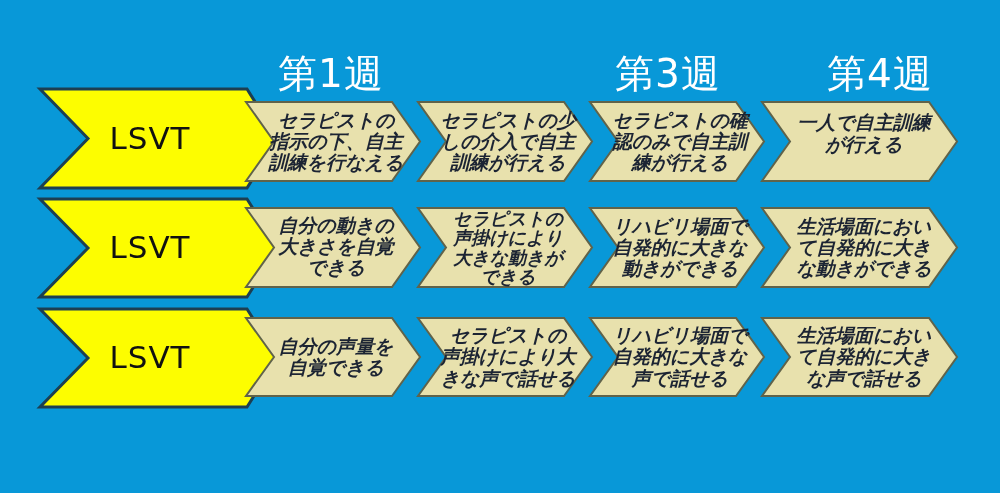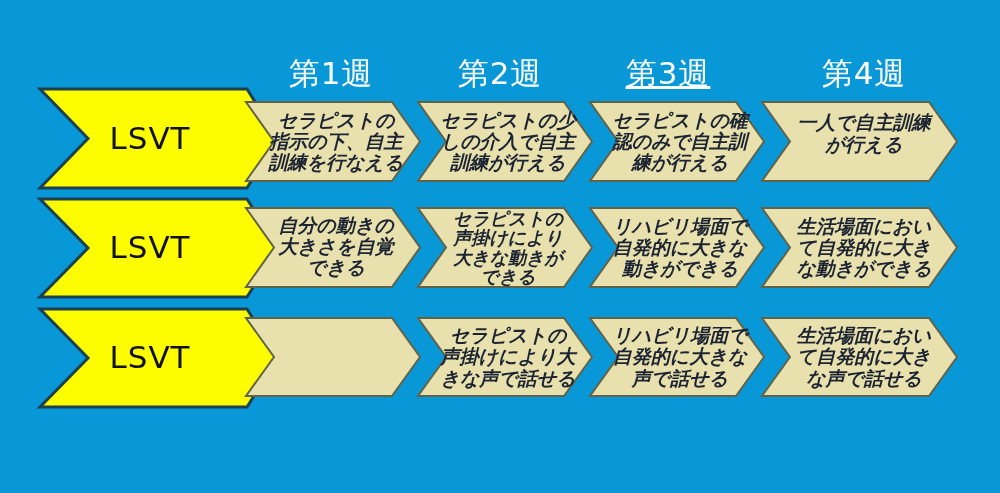--- a/index.html
+++ b/index.html
@@ -38,21 +38,21 @@
     stroke-linejoin:miter;
   }
   .week-header{
     position:absolute;
     width:180px;
     height:40px;
     top:54px;
     display:flex;
     align-items:center;
     justify-content:center;
-    font-size:31px;
+    font-size:39px;
     color:var(--header-text);
     letter-spacing:1px;
   }
   .row-label{
     position:absolute;
     left:52px;
     width:196px;
     display:flex;
     align-items:center;
     justify-content:center;
@@ -99,23 +99,22 @@
     <polygon class="tan-chevron" points="590,208 736,208 764,247.5 736,287 590,287 618,247.5"></polygon>
     <polygon class="tan-chevron" points="762,208 929,208 957,247.5 929,287 762,287 790,247.5"></polygon>
 
     <polygon class="tan-chevron" points="246,318 392,318 420,357 392,396 246,396 274,357"></polygon>
     <polygon class="tan-chevron" points="418,318 564,318 592,357 564,396 418,396 446,357"></polygon>
     <polygon class="tan-chevron" points="590,318 736,318 764,357 736,396 590,396 618,357"></polygon>
     <polygon class="tan-chevron" points="762,318 929,318 957,357 929,396 762,396 790,357"></polygon>
   </svg>
 
   <div class="week-header" style="left:241px;">第1週</div>
-  <div class="week-header" style="left:410px;">第2週</div>
-  <div class="week-header" style="left:578px;text-decoration:underline;">第3週</div>
-  <div class="week-header" style="left:774px;">第4週</div>
+  <div class="week-header" style="left:578px;">第3週</div>
+  <div class="week-header" style="left:790px;">第4週</div>
 
   <div class="row-label" style="top:89px;height:99px;">
     <span>LSVT</span>
   </div>
   <div class="box-text" style="left:254px;top:102px;height:79px;">セラピストの
 指示の下、自主
 訓練を行なえる</div>
   <div class="box-text" style="left:426px;top:102px;height:79px;">セラピストの少
 しの介入で自主
 訓練が行える</div>
@@ -138,20 +137,22 @@
   <div class="box-text" style="left:598px;top:208px;height:79px;">リハビリ場面で
 自発的に大きな
 動きができる</div>
   <div class="box-text" style="left:782px;top:208px;height:79px;">生活場面におい
 て自発的に大き
 な動きができる</div>
 
   <div class="row-label" style="top:309px;height:98px;">
     <span>LSVT</span>
   </div>
+  <div class="box-text" style="left:254px;top:318px;height:78px;">自分の声量を
+自覚できる</div>
   <div class="box-text" style="left:426px;top:318px;height:78px;">セラピストの
 声掛けにより大
 きな声で話せる</div>
   <div class="box-text" style="left:598px;top:318px;height:78px;">リハビリ場面で
 自発的に大きな
 声で話せる</div>
   <div class="box-text" style="left:782px;top:318px;height:78px;">生活場面におい
 て自発的に大き
 な声で話せる</div>
 

